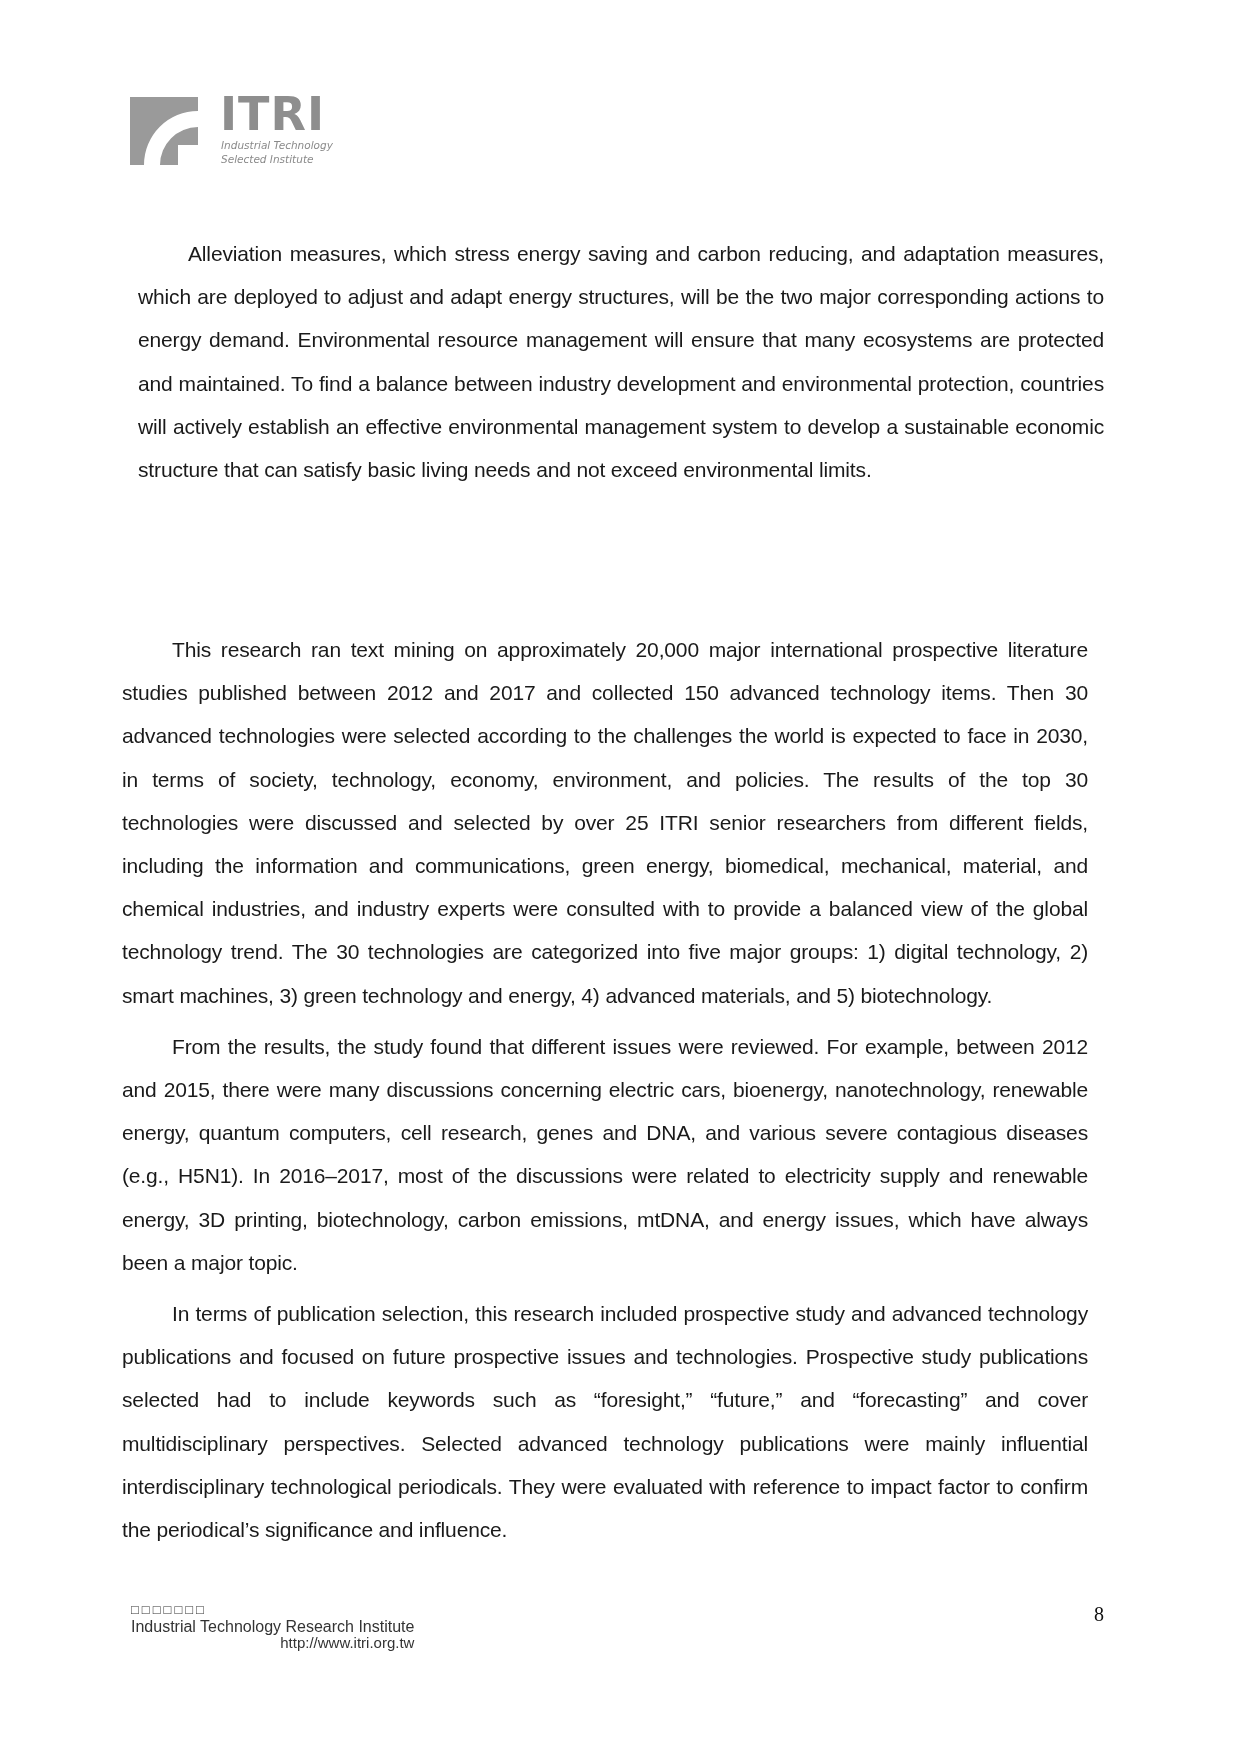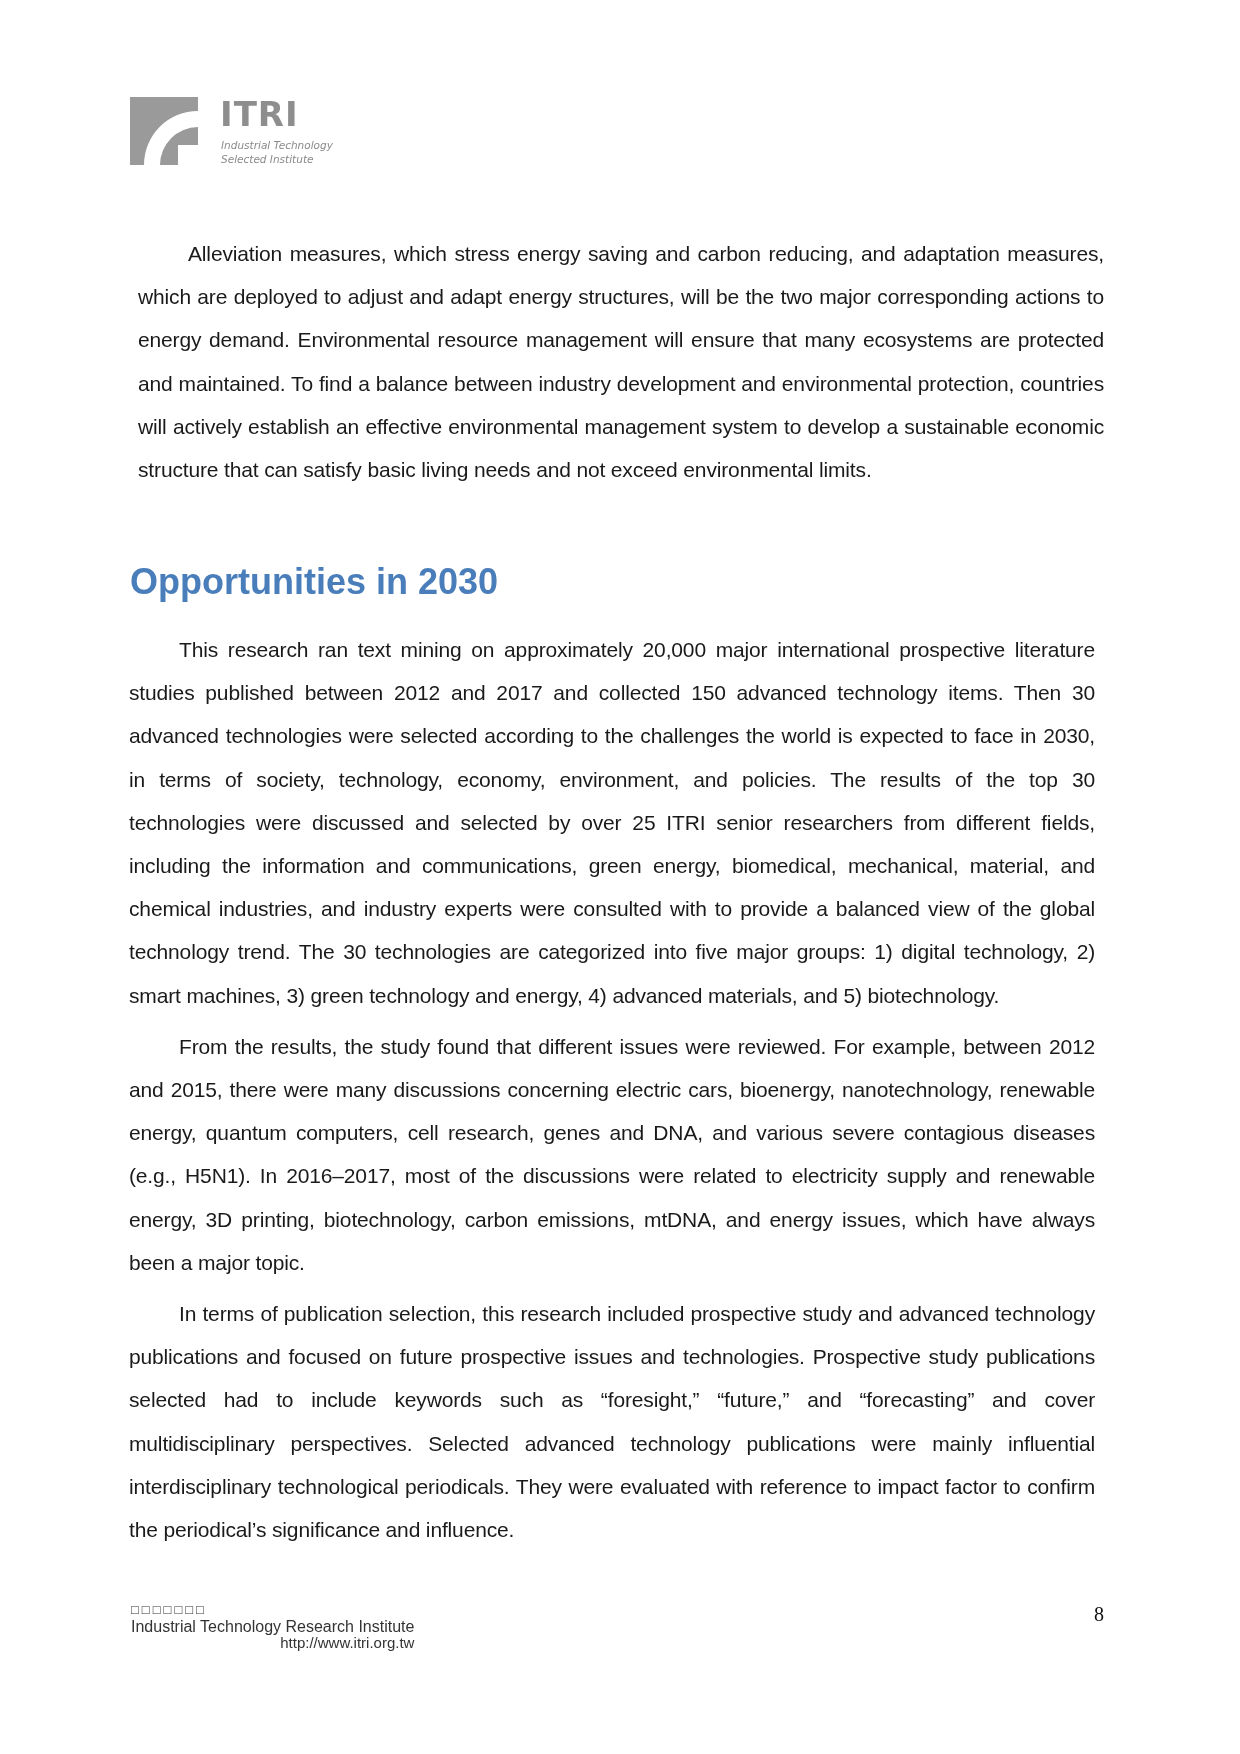--- a/index.html
+++ b/index.html
@@ -2,21 +2,21 @@
 <html><head>
   <meta charset="utf-8">
   <style>
     html, body { margin: 0; padding: 0; background: #ffffff; }
     body { width: 1240px; height: 1754px; position: relative; overflow: hidden; }
     .page { position: absolute; left: 0; top: 0; width: 1240px; height: 1754px; background: #fff; }
 
     
     .logo { position: absolute; left: 130px; top: 97px; width: 230px; height: 70px; }
     .logo-mark { position: absolute; left: 0; top: 0; width: 68px; height: 68px; }
-    .logo-word { position: absolute; left: 90px; top: 0px; font-family: "DejaVu Sans", sans-serif; font-weight: bold; font-size: 34px; line-height: 34px; color: #8e8e8e; letter-spacing: 1px; }
+    .logo-word { position: absolute; left: 90px; top: 0px; font-family: "DejaVu Sans", sans-serif; font-weight: bold; font-size: 46px; line-height: 34px; color: #8e8e8e; letter-spacing: 1px; }
     .logo-sub { position: absolute; left: 91px; font-family: "DejaVu Sans", sans-serif; font-size: 10.5px; line-height: 12px; color: #8a8a8a; white-space: nowrap; font-style: italic; }
     .logo-sub.l1 { top: 42px; }
     .logo-sub.l2 { top: 56px; }
 
     
     .content { position: absolute; left: 130px; top: 224px; width: 982px; }
     .para {
       font-family: "Liberation Sans", sans-serif;
       font-size: 21px;
       line-height: 43.2px;
@@ -30,21 +30,21 @@
       font-family: "Liberation Sans", sans-serif;
       font-weight: bold;
       font-size: 36px;
       color: #4a7ebb;
       margin: 0;
       position: absolute;
       left: 130px;
       top: 560px;
       line-height: 44px;
     }
-    .content2 { position: absolute; left: 121px; top: 620px; width: 982px; }
+    .content2 { position: absolute; left: 114px; top: 620px; width: 982px; }
 
     
     .footer { position: absolute; left: 131px; top: 1602px; font-family: "Liberation Sans", sans-serif; color: #333; }
     .footer .boxes { font-size: 13px; letter-spacing: 3px; line-height: 16px; }
     .footer .org { font-size: 16px; line-height: 17px; }
     .footer .url { font-size: 15px; line-height: 15px; text-align: right; }
     .page-num { position: absolute; left: 1094px; top: 1603px; font-family: "Liberation Serif", serif; font-size: 20px; color: #111; }
   </style>
 </head>
 <body>
@@ -61,21 +61,20 @@
     </svg>
     <div class="logo-word">ITRI</div>
     <div class="logo-sub l1">Industrial Technology</div>
     <div class="logo-sub l2">Selected Institute</div>
   </div>
 
   <div class="content">
     <p class="para">Alleviation measures, which stress energy saving and carbon reducing, and adaptation measures, which are deployed to adjust and adapt energy structures, will be the two major corresponding actions to energy demand. Environmental resource management will ensure that many ecosystems are protected and maintained. To find a balance between industry development and environmental protection, countries will actively establish an effective environmental management system to develop a sustainable economic structure that can satisfy basic living needs and not exceed environmental limits.</p>
   </div>
 
-  <h2 class="heading">Opportunities in 2030</h2>
 
   <div class="content2">
     <p class="para">This research ran text mining on approximately 20,000 major international prospective literature studies published between 2012 and 2017 and collected 150 advanced technology items. Then 30 advanced technologies were selected according to the challenges the world is expected to face in 2030, in terms of society, technology, economy, environment, and policies. The results of the top 30 technologies were discussed and selected by over 25 ITRI senior researchers from different fields, including the information and communications, green energy, biomedical, mechanical, material, and chemical industries, and industry experts were consulted with to provide a balanced view of the global technology trend. The 30 technologies are categorized into five major groups: 1) digital technology, 2) smart machines, 3) green technology and energy, 4) advanced materials, and 5) biotechnology.</p>
     <p class="para">From the results, the study found that different issues were reviewed. For example, between 2012 and 2015, there were many discussions concerning electric cars, bioenergy, nanotechnology, renewable energy, quantum computers, cell research, genes and DNA, and various severe contagious diseases (e.g., H5N1). In 2016–2017, most of the discussions were related to electricity supply and renewable energy, 3D printing, biotechnology, carbon emissions, mtDNA, and energy issues, which have always been a major topic.</p>
     <p class="para">In terms of publication selection, this research included prospective study and advanced technology publications and focused on future prospective issues and technologies. Prospective study publications selected had to include keywords such as “foresight,” “future,” and “forecasting” and cover multidisciplinary perspectives. Selected advanced technology publications were mainly influential interdisciplinary technological periodicals. They were evaluated with reference to impact factor to confirm the periodical’s significance and influence.</p>
   </div>
 
   <div class="footer">
     <div class="boxes">□□□□□□□</div>
     <div class="org">Industrial Technology Research Institute</div>

